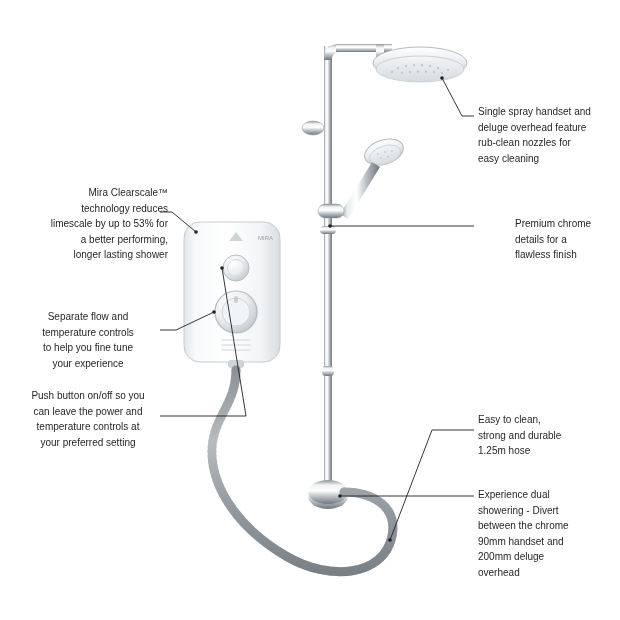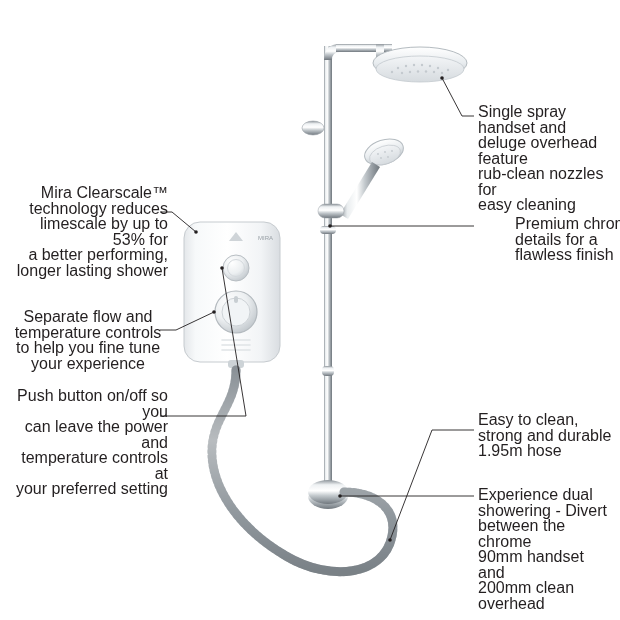--- a/index.html
+++ b/index.html
@@ -16,37 +16,37 @@
     color: #231f20;
   }
   #diagram {
     position: absolute;
     inset: 0;
     width: 620px;
     height: 620px;
   }
   .callout {
     position: absolute;
-    font-size: 16px;
+    font-size: 10px;
     line-height: 15.5px;
     color: #231f20;
     white-space: pre-line;
   }
   .callout.right { text-align: left; }
   .callout.left { text-align: right; }
 
   
   #c-handset  { left: 478px; top: 104px;  width: 134px; }
   #c-chrome   { left: 478px; top: 216px;  width: 134px; margin-left: 37px; }
   #c-hose     { left: 478px; top: 412px;  width: 134px; }
   #c-divert   { left: 478px; top: 487px;  width: 134px; }
 
   #c-clearscale { left: 8px;  top: 185px; width: 160px; }
   #c-controls   { left: 8px;  top: 309px; width: 160px; text-align: center; }
-  #c-pushbutton { left: 8px;  top: 388px; width: 160px; }
+  #c-pushbutton { left: 8px;  top: 388px; width: 160px; text-align: center; }
 
   .lead { stroke: #231f20; stroke-width: 0.9; fill: none; }
   .dot  { fill: #231f20; }
 </style>
 </head>
 <body>
 
 <svg id="diagram" viewBox="0 0 620 620">
   <defs>
     <linearGradient id="chromeV" x1="0" y1="0" x2="1" y2="0">
@@ -205,26 +205,26 @@
 
 <div class="callout right" id="c-handset">Single spray handset and
 deluge overhead feature
 rub-clean nozzles for
 easy cleaning</div>
 <div class="callout right" id="c-chrome">Premium chrome
 details for a
 flawless finish</div>
 <div class="callout right" id="c-hose">Easy to clean,
 strong and durable
-1.95m hose</div>
+1.25m hose</div>
 <div class="callout right" id="c-divert">Experience dual
 showering - Divert
 between the chrome
 90mm handset and
-200mm clean
+200mm deluge
 overhead</div>
 
 <div class="callout left" id="c-clearscale">Mira Clearscale™
 technology reduces
 limescale by up to 53% for
 a better performing,
 longer lasting shower</div>
 <div class="callout left" id="c-controls">Separate flow and
 temperature controls
 to help you fine tune

